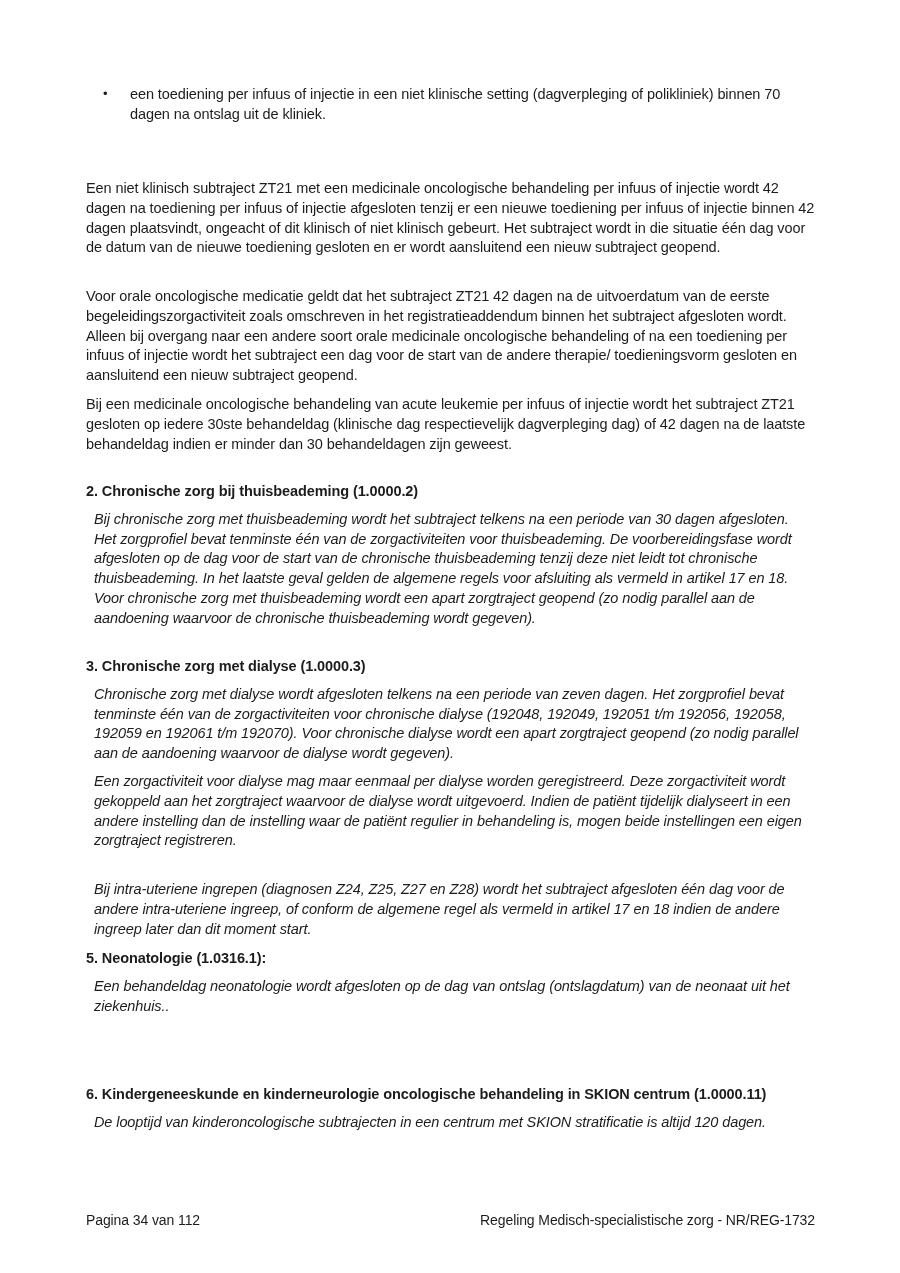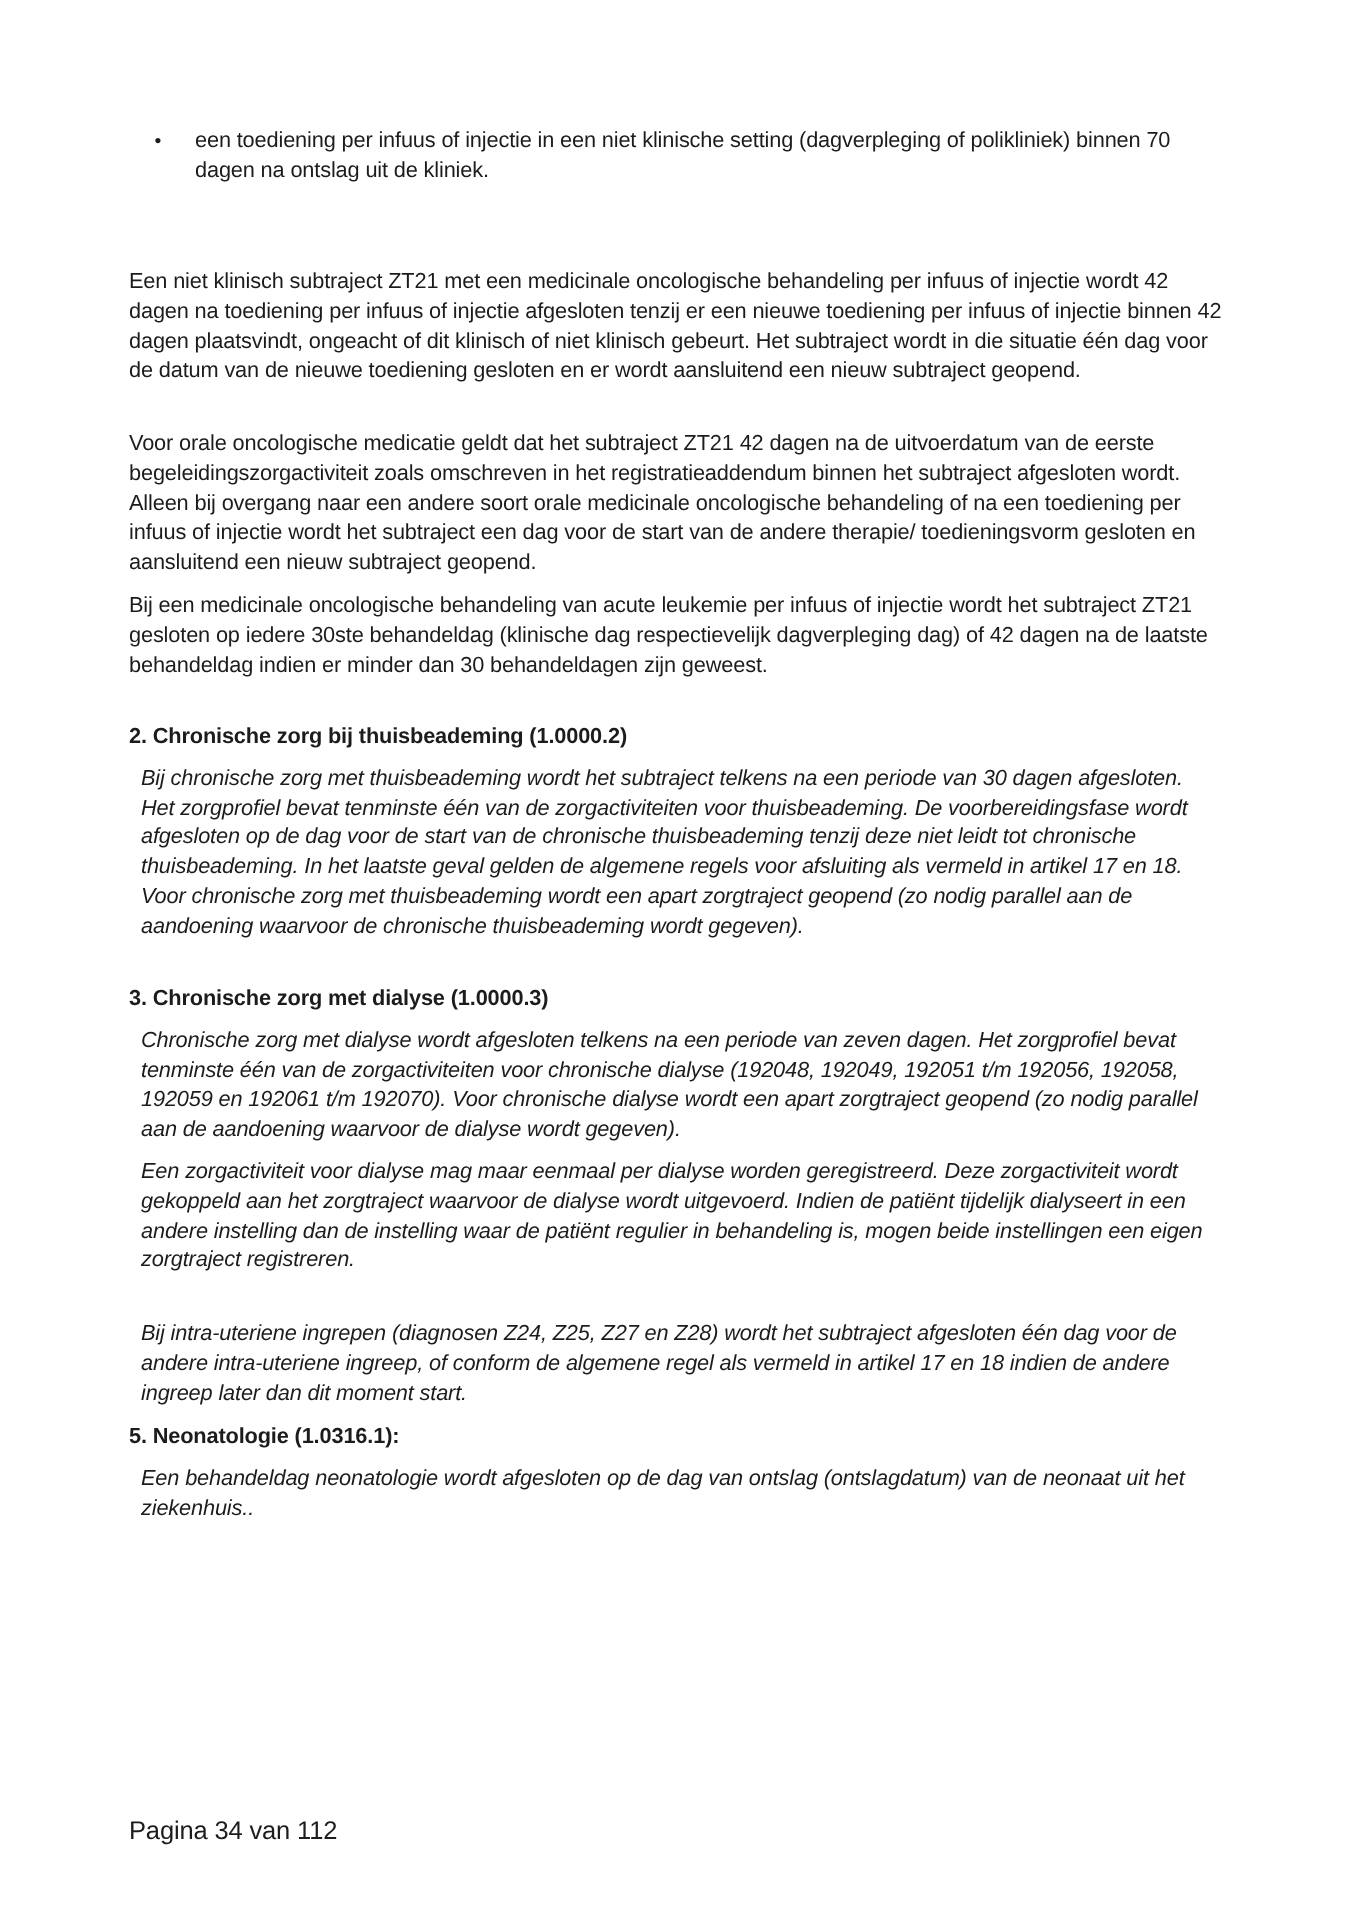--- a/index.html
+++ b/index.html
@@ -42,23 +42,22 @@
   }
   .section-body p {
     margin: 8px;
     font-style: italic;
   }
   .footer {
     position: absolute;
     left: 86px;
     right: 85px;
     display: flex;
-    justify-content: center;
-    font-size: 17px;
-    flex-direction: column;
+    justify-content: space-between;
+    font-size: 14px;
   }
 </style>
 </head>
 <body>
 
 <div class="page">
 
   <div class="block bullet-item" style="top:85px">
     <span class="marker">•</span>
     <span>een toediening per infuus of injectie in een niet klinische setting (dagverpleging of polikliniek) binnen 70 dagen na ontslag uit de kliniek.</span>
@@ -91,18 +90,25 @@
     </div>
   </div>
 
   <div class="block" style="top:949px">
     <h2 class="section-heading">5. Neonatologie (1.0316.1):</h2>
     <div class="section-body">
       <p>Een behandeldag neonatologie wordt afgesloten op de dag van ontslag (ontslagdatum) van de neonaat uit het ziekenhuis..</p>
     </div>
   </div>
 
+  <div class="block" style="top:1085px">
+    <h2 class="section-heading">6. Kindergeneeskunde en kinderneurologie oncologische behandeling in SKION centrum (1.0000.11)</h2>
+    <div class="section-body">
+      <p>De looptijd van kinderoncologische subtrajecten in een centrum met SKION stratificatie is altijd 120 dagen.</p>
+    </div>
+  </div>
 
   <div class="footer" style="top:1211px">
     <span>Pagina 34 van 112</span>
+    <span>Regeling Medisch-specialistische zorg - NR/REG-1732</span>
   </div>
 
 </div>
 
 </body></html>

